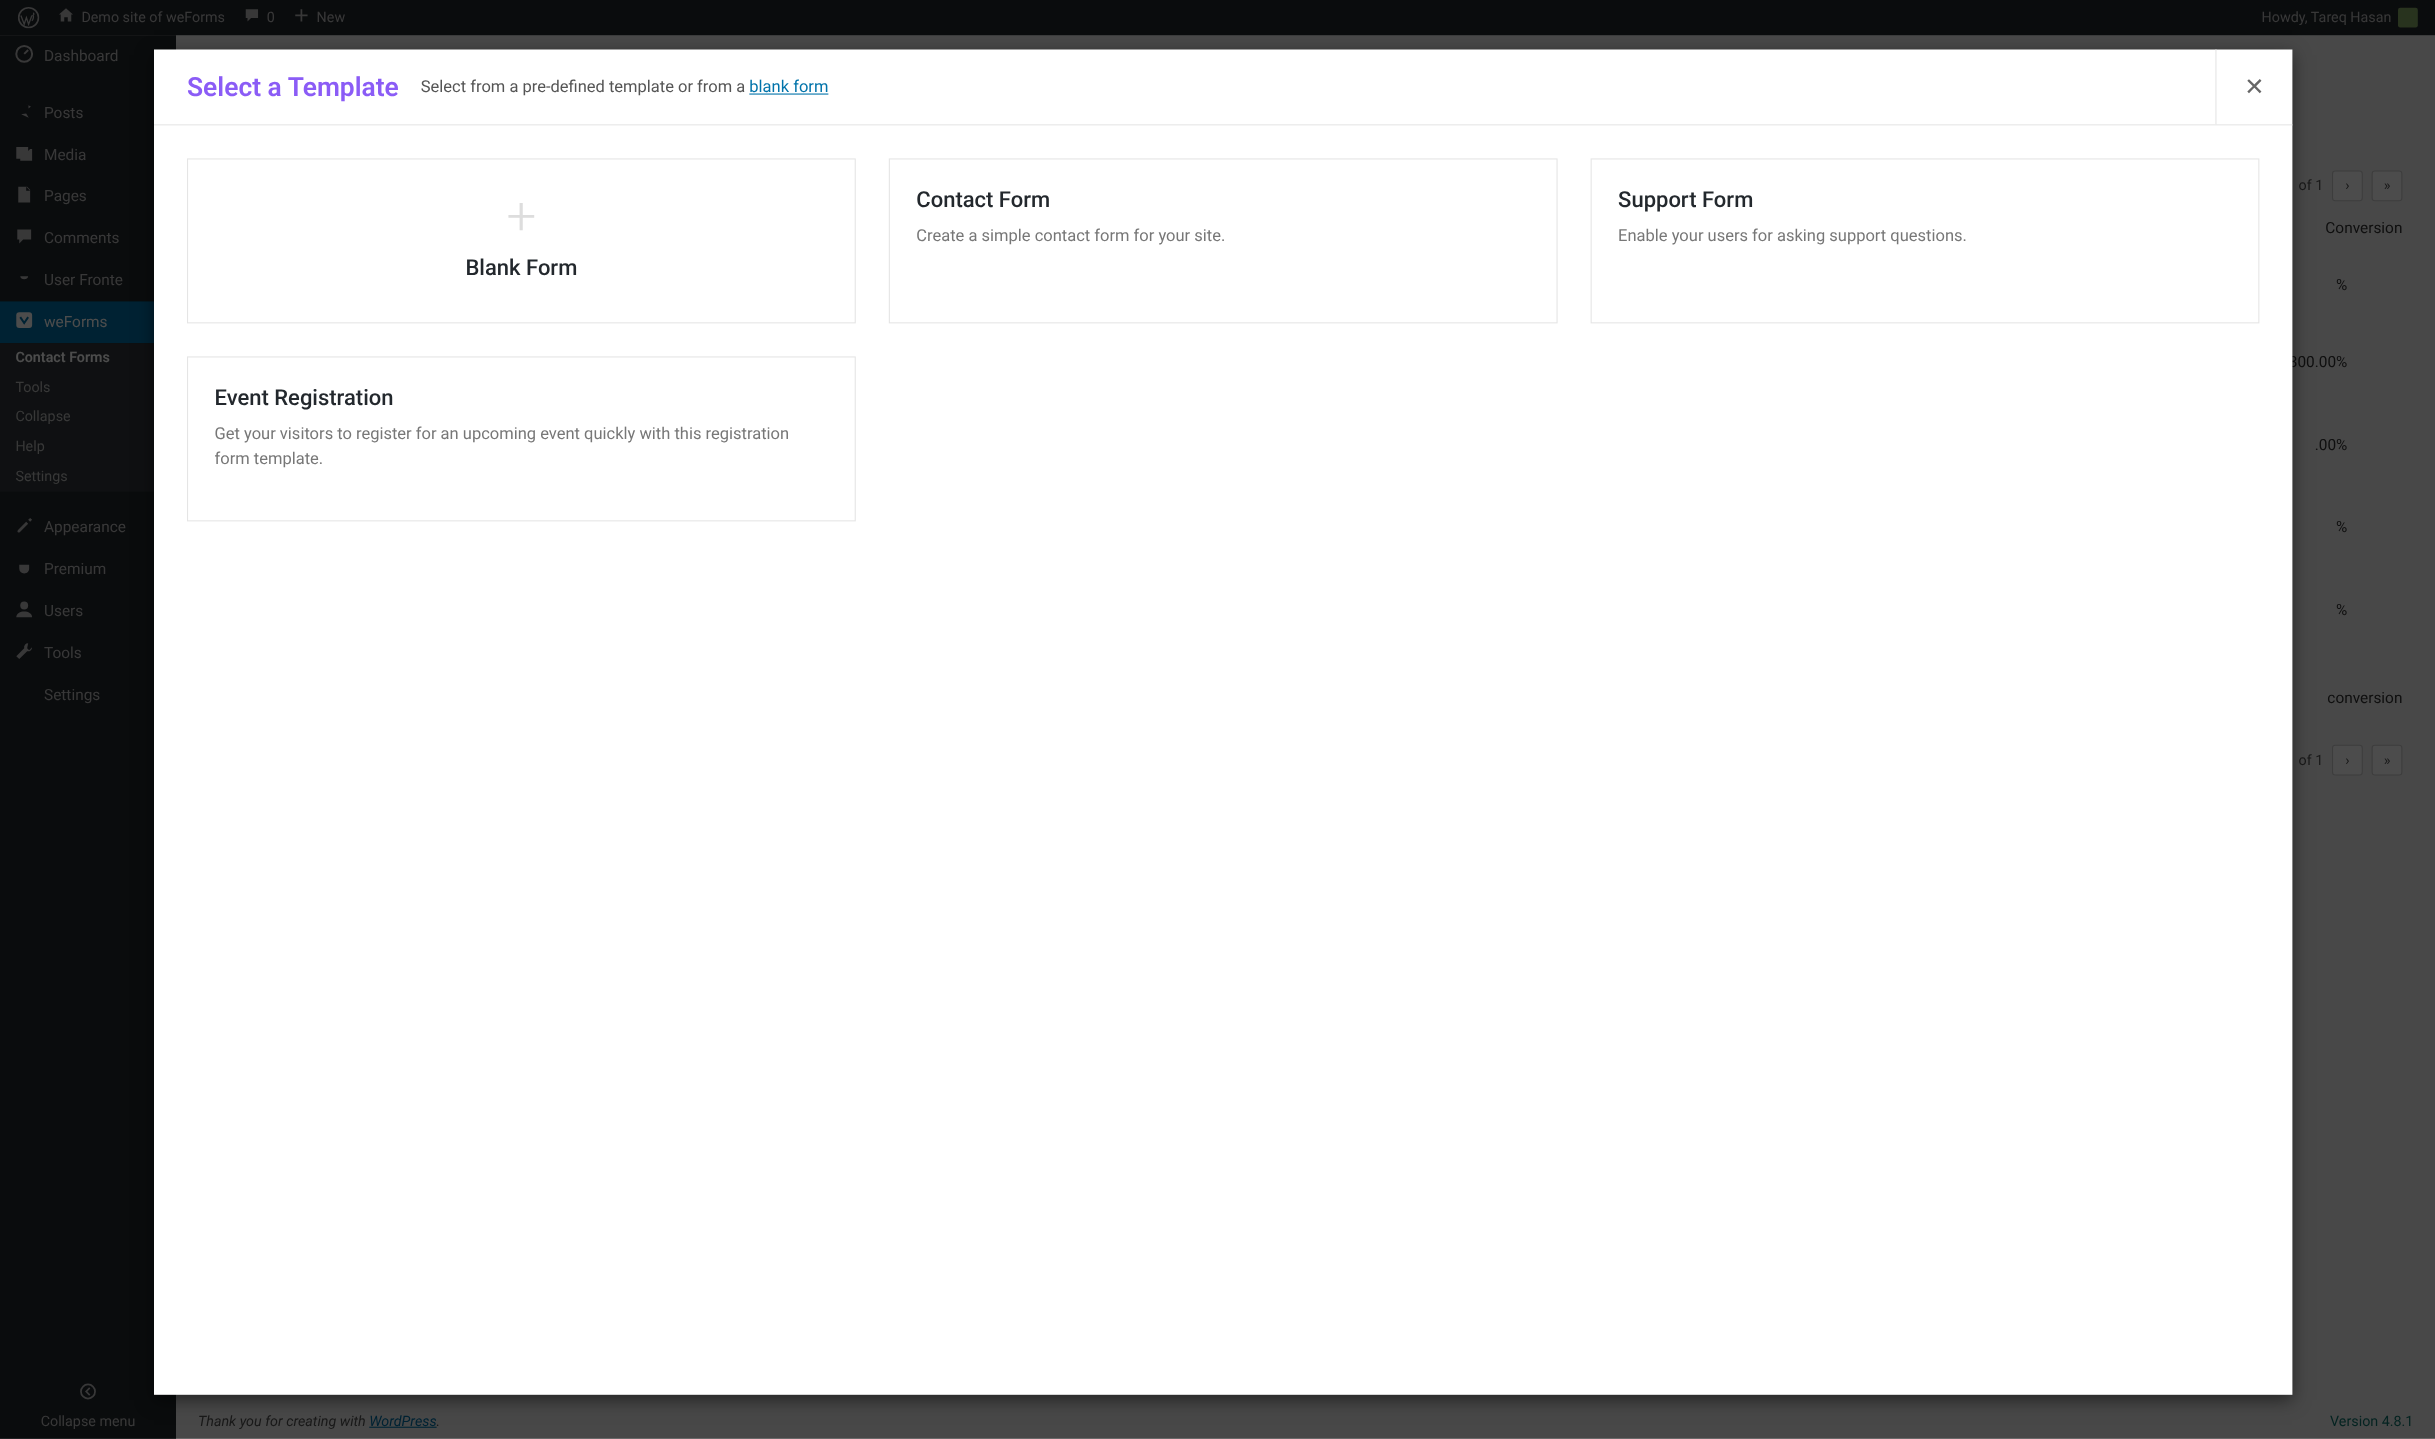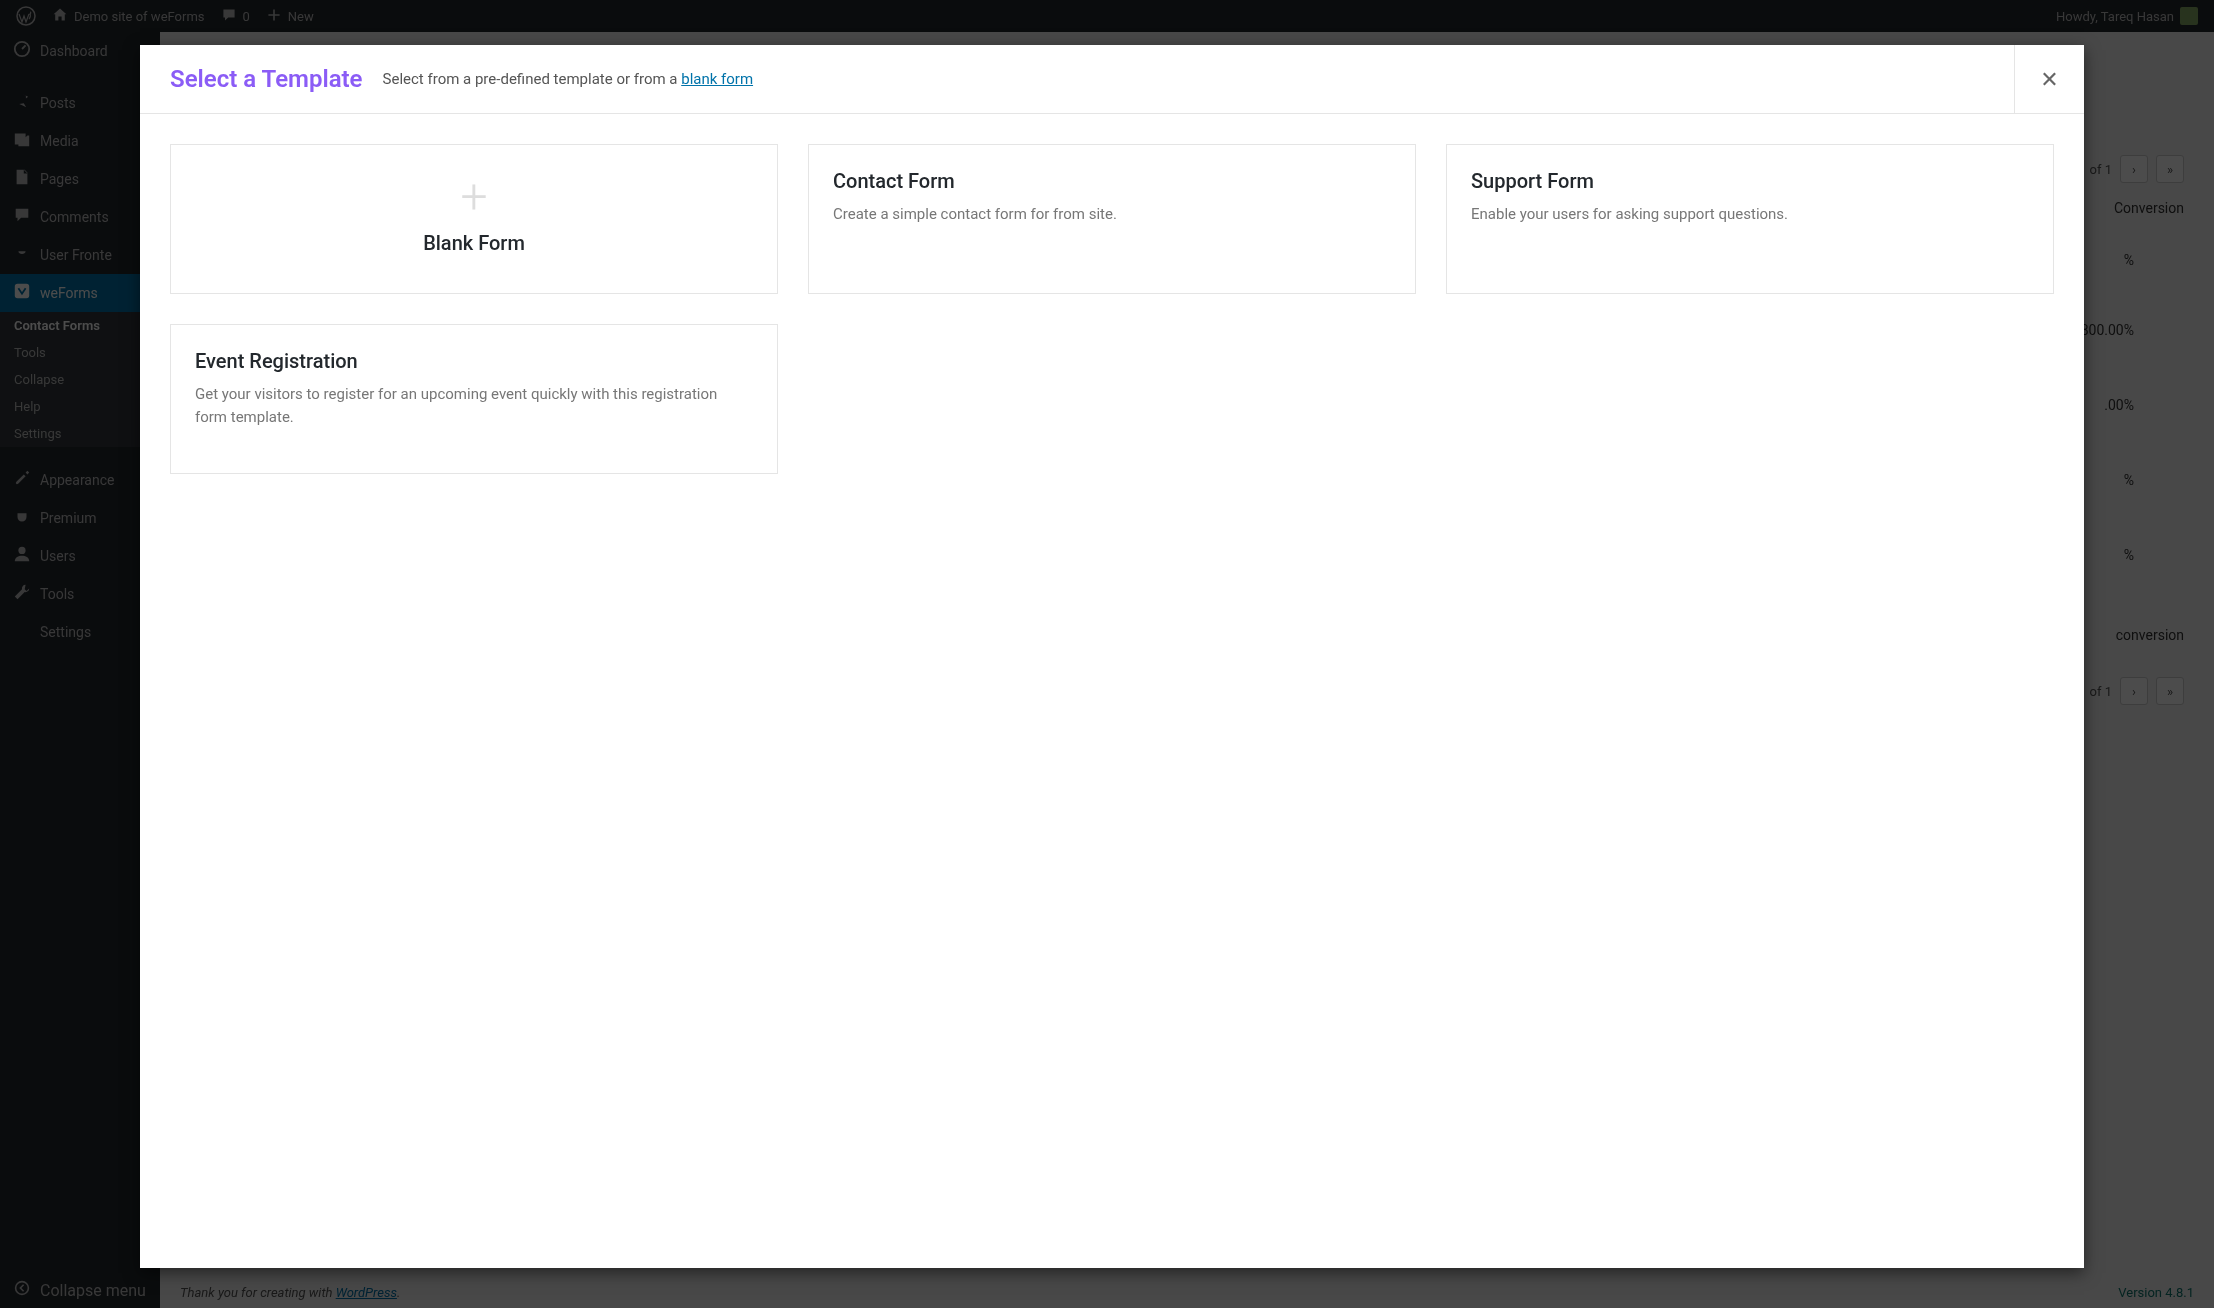--- a/index.html
+++ b/index.html
@@ -48,21 +48,21 @@
       padding: 8px 12px;
       color: #bbb;
       cursor: pointer;
     }
     .sidebar-item .icon { width: 20px; text-align: center; font-size: 16px; }
     .sidebar-item.active { background: #0073aa; color: #fff; }
     .sidebar-submenu { background: #32373c; }
     .sidebar-subitem { padding: 6px 12px 6px 14px; color: #bbb; font-size: 13px; cursor: pointer; }
     .sidebar-subitem.active { color: #fff; font-weight: 600; }
     .sidebar-separator { height: 14px; }
-    .collapse-menu { position: absolute; bottom: 0; left: 0; right: 0; display: flex; align-items: center; gap: 8px; padding: 8px 12px; color: #bbb; cursor: pointer; font-size: 16px; }
+    .collapse-menu { position: absolute; bottom: 0; left: 0; right: 0; display: flex; align-items: center; gap: 8px; padding: 8px 12px; color: #bbb; cursor: pointer; font-size: 13px; flex-direction: column; }
     .collapse-menu .icon { width: 20px; text-align: center; }
 
     
     .content-bg {
       position: absolute;
       top: 32px;
       left: 160px;
       right: 0;
       bottom: 0;
       background: #f1f1f1;
@@ -374,21 +374,21 @@
     </div>
   </div>
   <div class="modal-body">
     <div class="template-grid">
       <div class="template-card blank">
         <div class="plus">+</div>
         <div class="template-title">Blank Form</div>
       </div>
       <div class="template-card">
         <div class="template-title">Contact Form</div>
-        <div class="template-desc">Create a simple contact form for from site.</div>
+        <div class="template-desc">Create a simple contact form for your site.</div>
       </div>
       <div class="template-card">
         <div class="template-title">Support Form</div>
         <div class="template-desc">Enable your users for asking support questions.</div>
       </div>
       <div class="template-card">
         <div class="template-title">Event Registration</div>
         <div class="template-desc">Get your visitors to register for an upcoming event quickly with this registration form template.</div>
       </div>
     </div>

